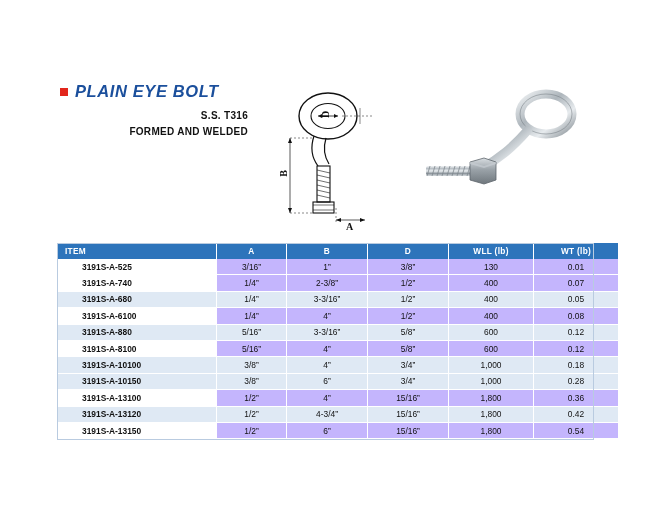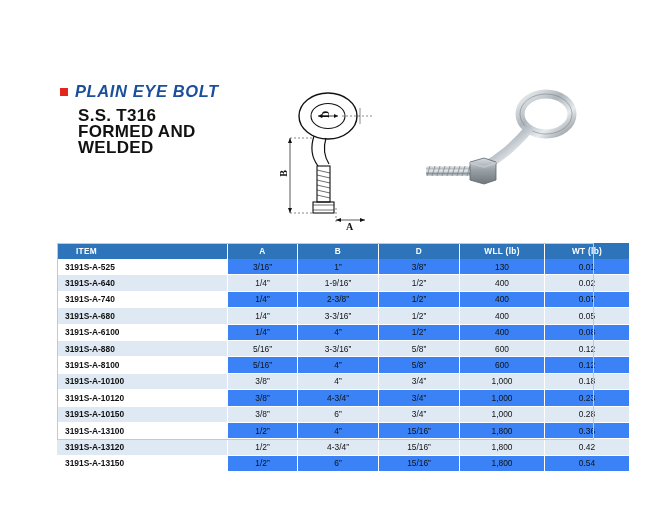--- a/index.html
+++ b/index.html
@@ -39,26 +39,26 @@
     font-weight: bold;
     letter-spacing: 0.6px;
     color: #1b4f9c;
     font-style: italic;
     font-family: "Liberation Sans", sans-serif;
   }
 
   
   .subtitle {
     position: absolute;
-    left: 78px;
+    left: 68px;
     top: 108px;
     width: 180px;
-    text-align: left;
+    text-align: right;
     color: #111111;
-    font-size: 17px;
+    font-size: 10px;
     font-weight: bold;
     line-height: 16px;
     letter-spacing: 0.3px;
   }
 
   
   .drawing {
     position: absolute;
     left: 270px;
     top: 88px;
@@ -91,37 +91,37 @@
     color: #ffffff;
     font-size: 8.3px;
     font-weight: bold;
     height: 14px;
     letter-spacing: 0.3px;
     border-right: 1px solid #ffffff;
     text-align: center;
   }
   table.spec th.first {
     text-align: left;
-    padding-left: 19px;
+    padding-left: 8px;
   }
   table.spec td {
     height: 13.4px;
     border-right: 1px solid #ffffff;
     border-bottom: 1px solid #ffffff;
     text-align: center;
     color: #111111;
     font-size: 8.4px;
   }
   table.spec td.item {
     text-align: left;
-    padding-left: 8px;
+    padding-left: 25px;
     font-weight: bold;
     color: #111111;
   }
-  table.spec tr.odd td { background: #3b82f6; }
+  table.spec tr.odd td { background: #c4b5fd; }
   table.spec tr.even td { background: #dfe9f4; }
   table.spec tr.odd td.item { background: #ffffff; }
   table.spec tr.even td.item { background: #dfe9f4; }
   .tbl-outline {
     position: absolute;
     left: 57px;
     top: 243px;
     width: 535px;
     height: 195px;
     border: 1px solid #b9cbe0;
@@ -258,28 +258,20 @@
       </thead>
       <tbody>
         <tr class="odd">
           <td class="item">3191S-A-525</td>
           <td>3/16”</td>
           <td>1”</td>
           <td>3/8”</td>
           <td>130</td>
           <td>0.01</td>
         </tr>
-        <tr class="even">
-          <td class="item">3191S-A-640</td>
-          <td>1/4”</td>
-          <td>1-9/16”</td>
-          <td>1/2”</td>
-          <td>400</td>
-          <td>0.02</td>
-        </tr>
         <tr class="odd">
           <td class="item">3191S-A-740</td>
           <td>1/4”</td>
           <td>2-3/8”</td>
           <td>1/2”</td>
           <td>400</td>
           <td>0.07</td>
         </tr>
         <tr class="even">
           <td class="item">3191S-A-680</td>
@@ -314,28 +306,20 @@
           <td>0.12</td>
         </tr>
         <tr class="even">
           <td class="item">3191S-A-10100</td>
           <td>3/8”</td>
           <td>4”</td>
           <td>3/4”</td>
           <td>1,000</td>
           <td>0.18</td>
         </tr>
-        <tr class="odd">
-          <td class="item">3191S-A-10120</td>
-          <td>3/8”</td>
-          <td>4-3/4”</td>
-          <td>3/4”</td>
-          <td>1,000</td>
-          <td>0.23</td>
-        </tr>
         <tr class="even">
           <td class="item">3191S-A-10150</td>
           <td>3/8”</td>
           <td>6”</td>
           <td>3/4”</td>
           <td>1,000</td>
           <td>0.28</td>
         </tr>
         <tr class="odd">
           <td class="item">3191S-A-13100</td>

